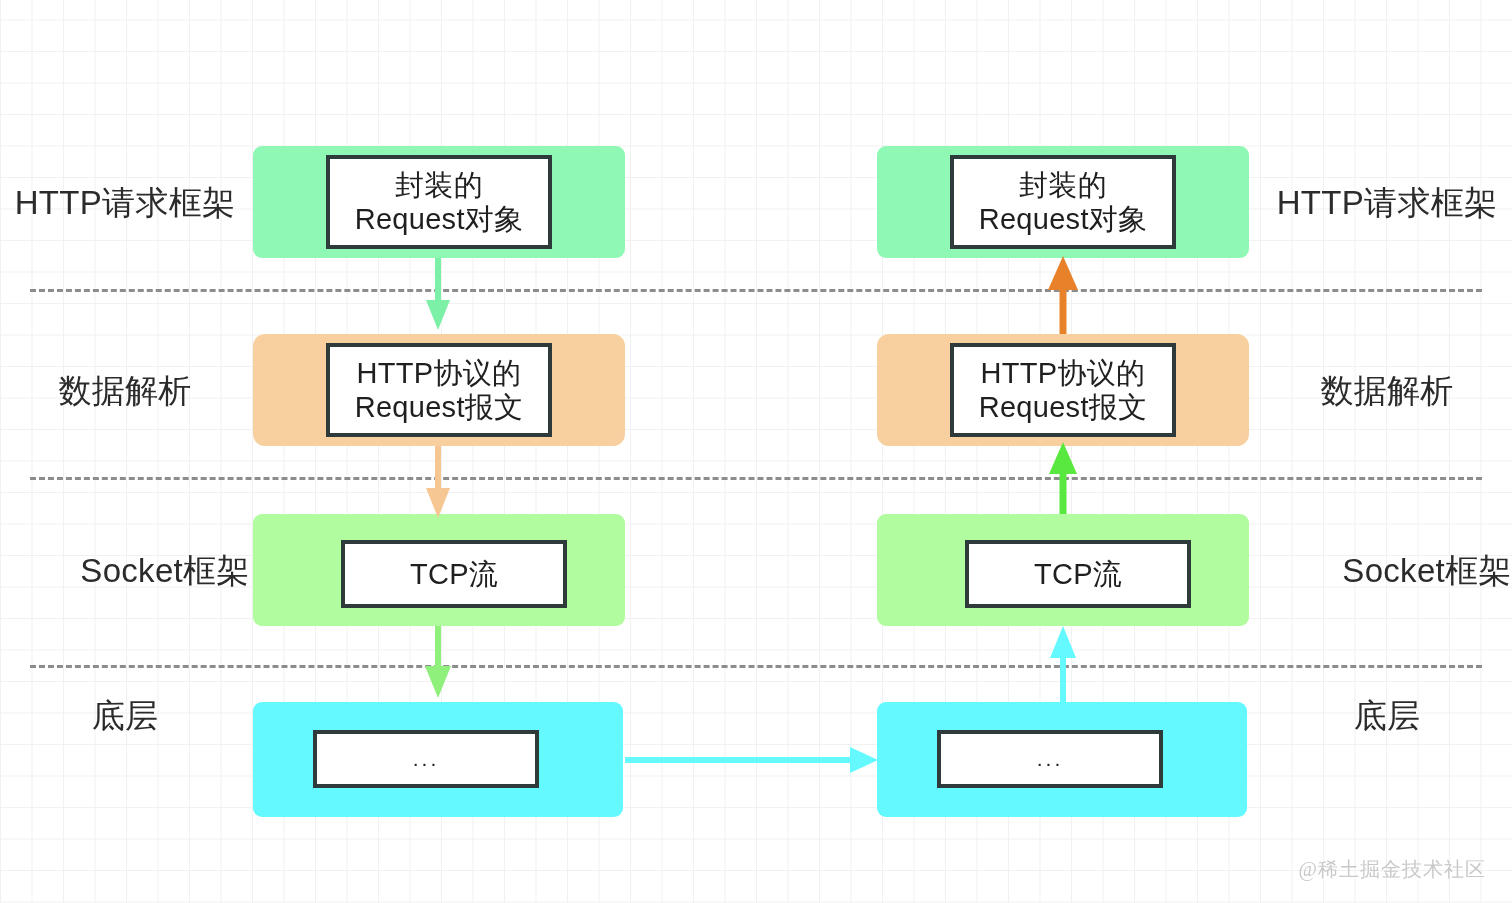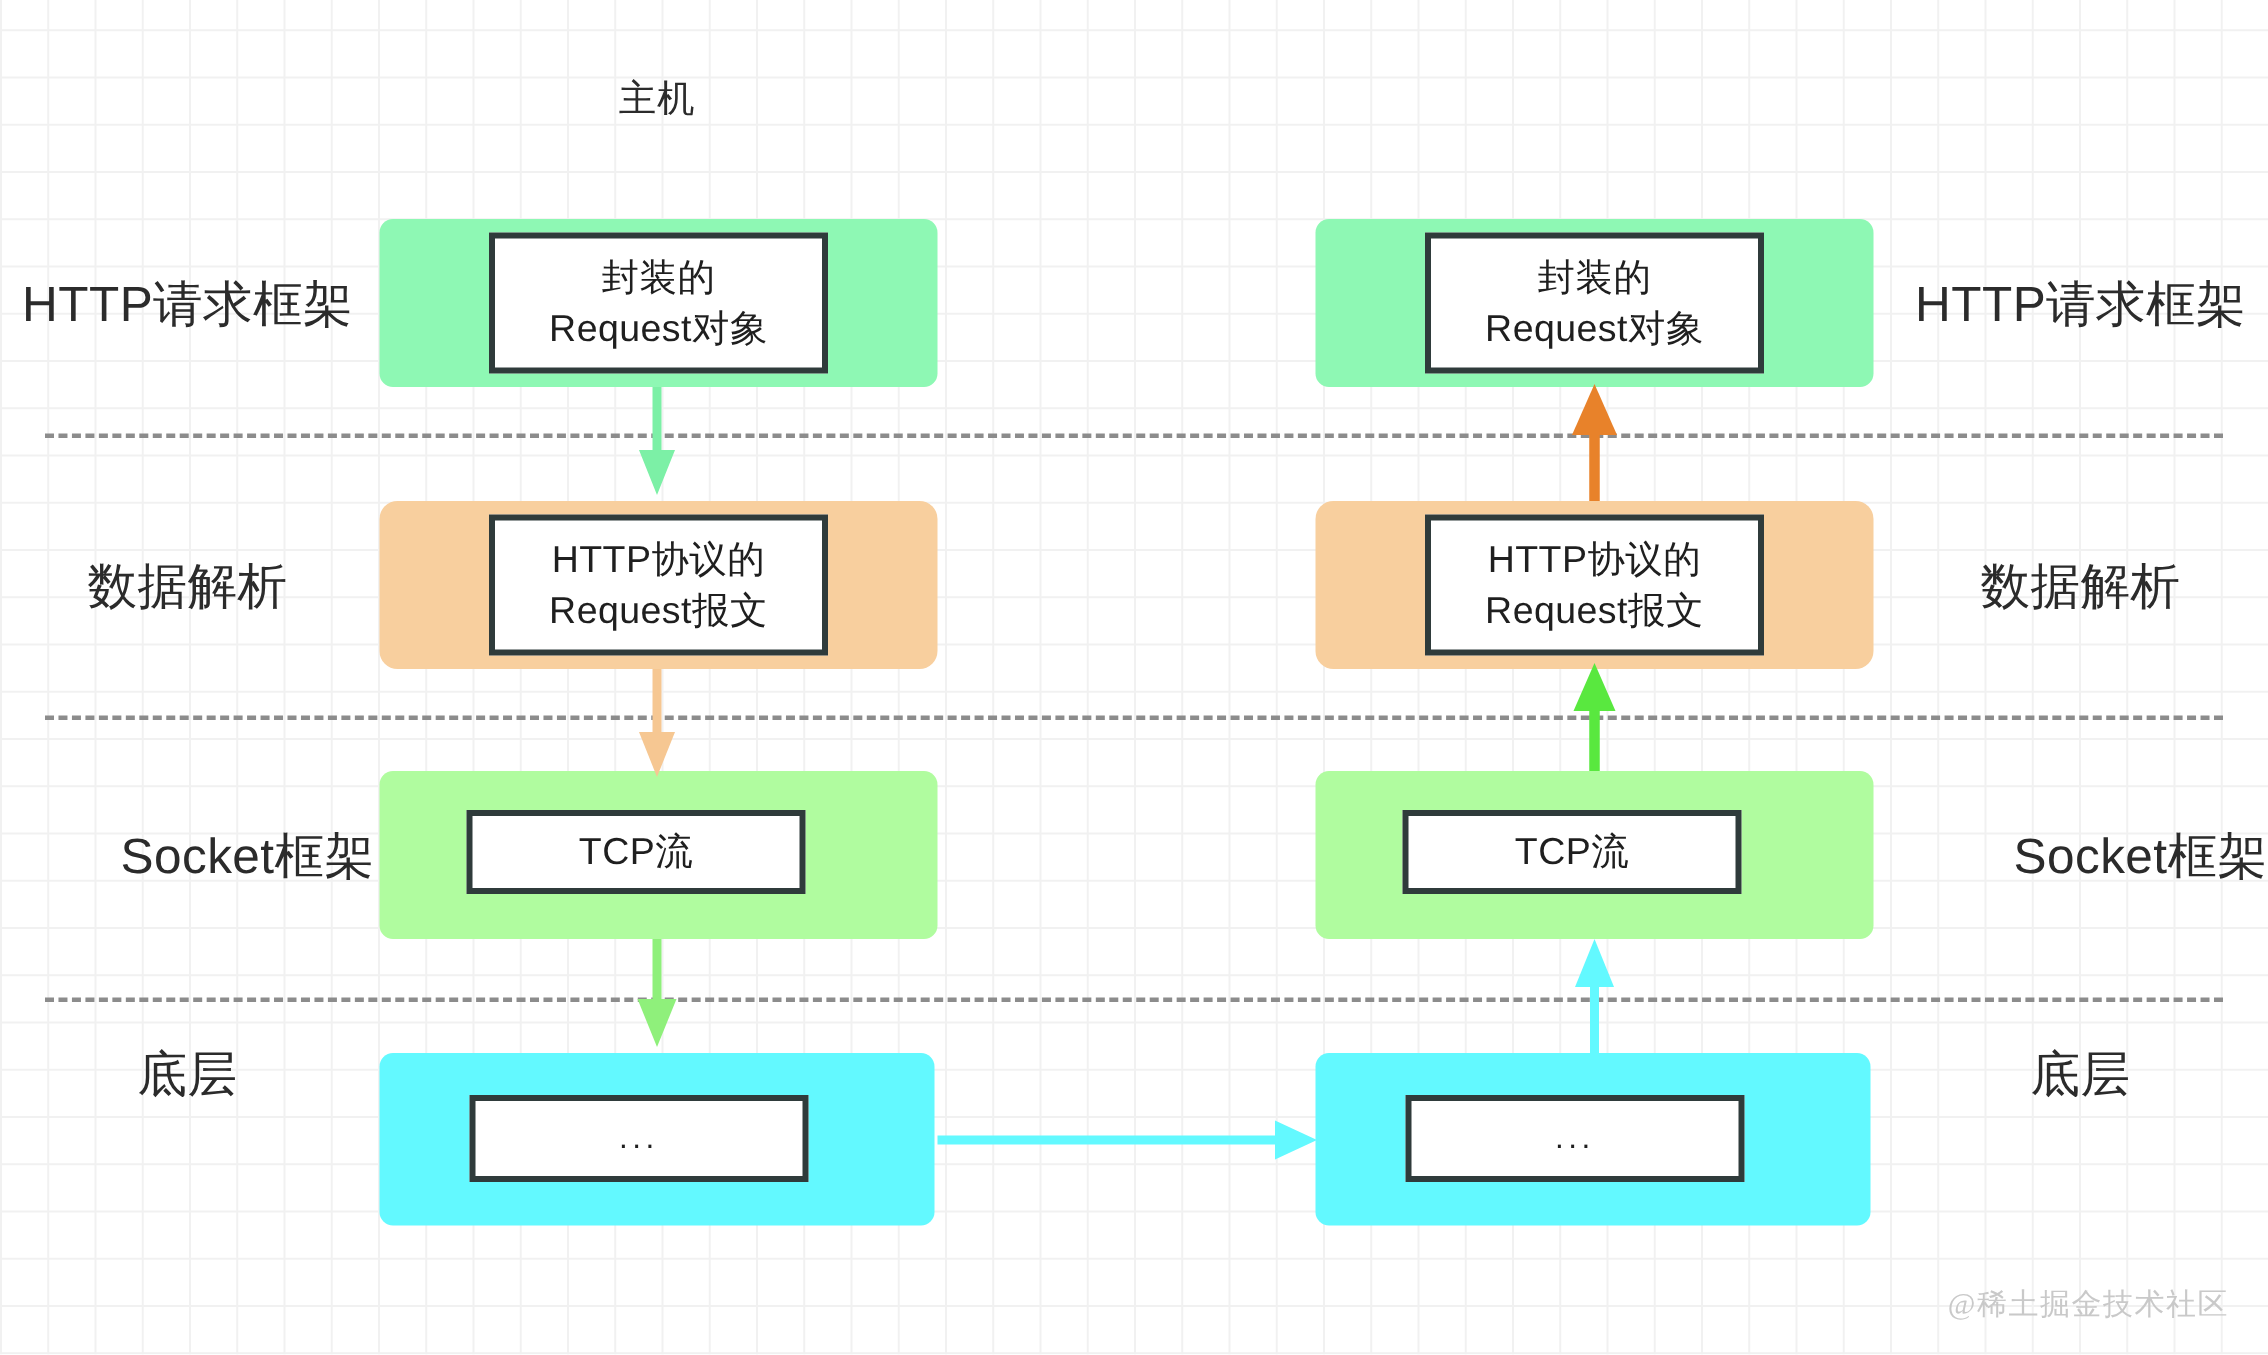--- a/index.html
+++ b/index.html
@@ -86,40 +86,40 @@
 
   .inner-box {
     position: absolute;
     background: #ffffff;
     border: 4px solid #2f3b3b;
     box-sizing: border-box;
     display: flex;
     flex-direction: column;
     align-items: center;
     justify-content: center;
-    font-size: 25px;
+    font-size: 29px;
     color: #1f1f1f;
     line-height: 34px;
     text-align: center;
     white-space: pre-line;
     letter-spacing: 0.3px;
   }
 
   
   .inner-two {
     width: 226px;
     height: 94px;
     left: 73px;
     top: 9px;
   }
   
   .inner-one {
     width: 226px;
-    height: 56px;
-    left: 58px;
+    height: 68px;
+    left: 88px;
     top: 26px;
   }
   
   .inner-dots {
     width: 226px;
     height: 58px;
     left: 60px;
     top: 28px;
     font-size: 21px;
     letter-spacing: 3px;
@@ -154,21 +154,20 @@
     color: #c9c9c9;
     letter-spacing: 1px;
     font-family: Liberation Serif, serif;
   }
 </style>
 </head>
 <body>
 
 <div id="canvas">
 
-  <div class="col-title" id="title-host">主机</div>
 
   <div class="separator" id="sep-1" style="border-top-color: rgb(140, 140, 140);"></div>
   <div class="separator" id="sep-2" style="border-top-color: rgb(140, 140, 140);"></div>
   <div class="separator" id="sep-3" style="border-top-color: rgb(140, 140, 140);"></div>
 
   <div class="side-label side-left row-1">HTTP请求框架</div>
   <div class="side-label side-left row-2">数据解析</div>
   <div class="side-label side-left row-3">Socket框架</div>
   <div class="side-label side-left row-4">底层</div>
 

